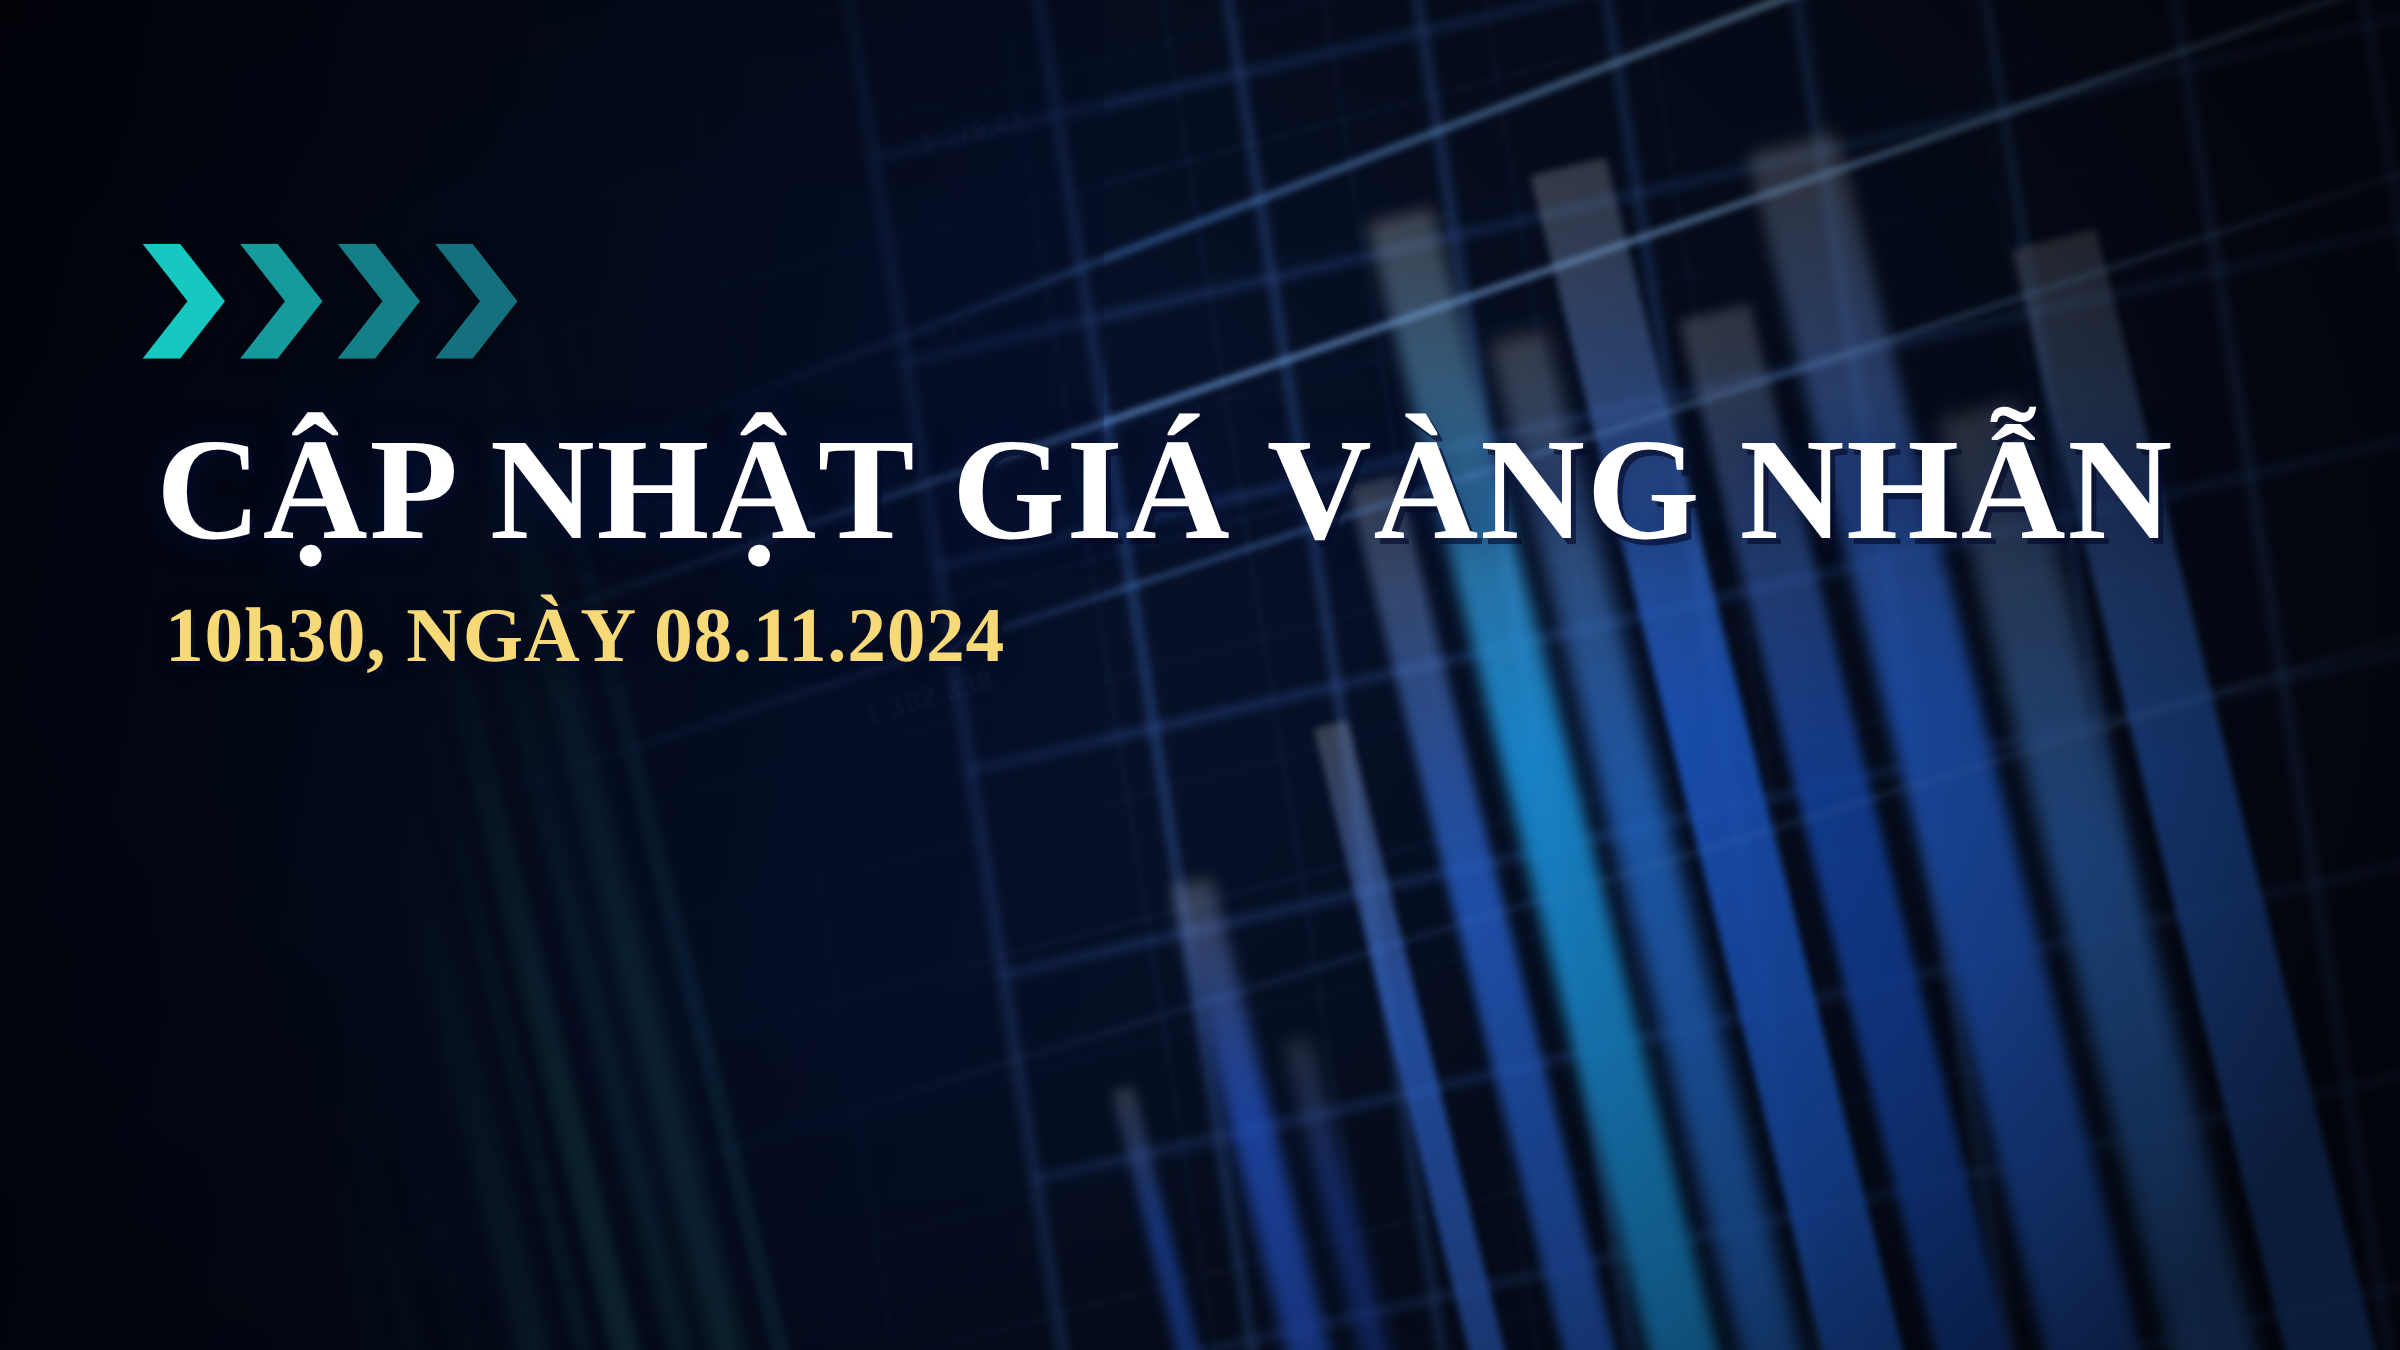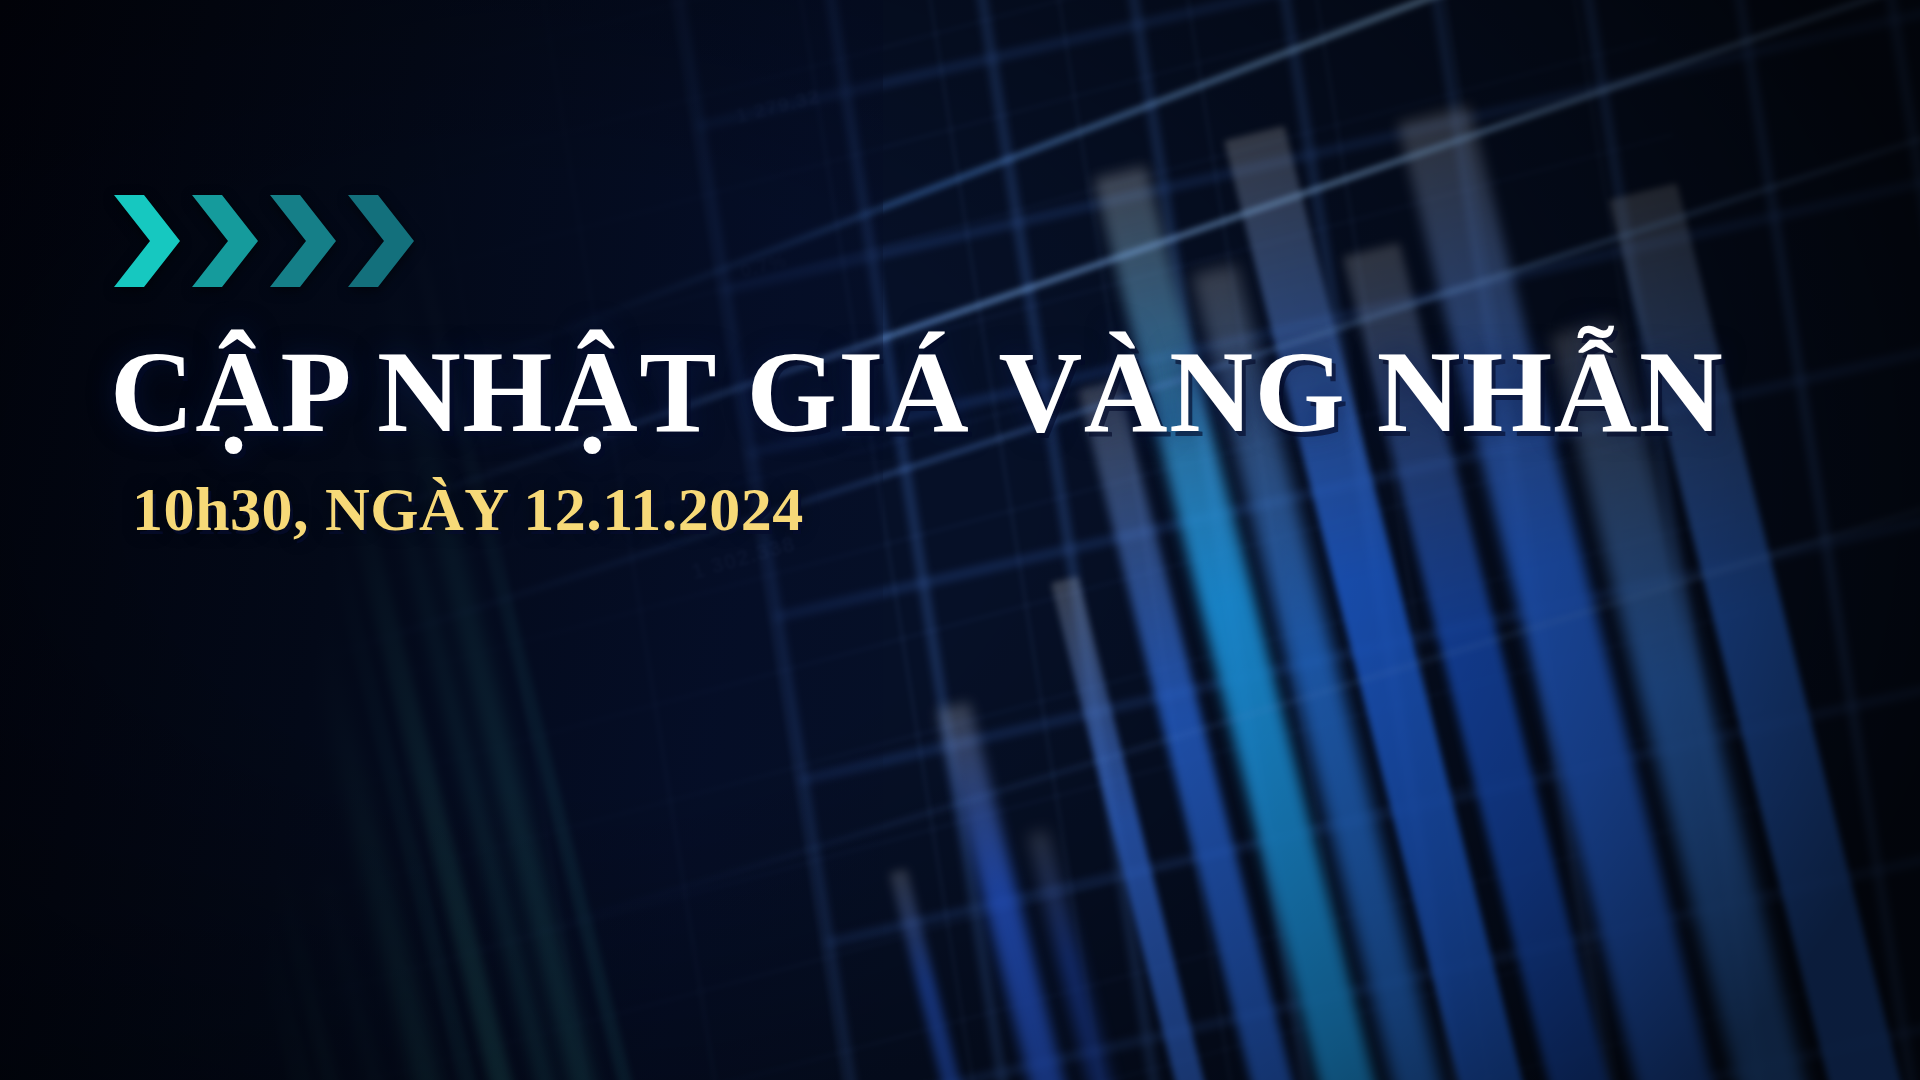--- a/index.html
+++ b/index.html
@@ -137,21 +137,21 @@
     margin-bottom: 46px;
     filter: drop-shadow(0 3px 6px rgba(0,0,0,0.55));
   }
   .chev {
     width: 72px;
     height: 92px;
   }
   .chev svg { display: block; }
 
   .title {
-    margin: 0;
+    margin: 15px;
     color: #ffffff;
     font-family: "Liberation Serif", serif;
     font-weight: 700;
     font-size: 116px;
     line-height: 1.02;
     letter-spacing: 1.5px;
     white-space: nowrap;
     text-shadow:
       4px 5px 0 rgba(4,10,40,0.62),
       0 0 26px rgba(10,25,80,0.55);
@@ -243,16 +243,16 @@
       </span>
       <span class="chev">
         <svg viewBox="0 0 72 92" width="72" height="92" aria-hidden="true">
           <polygon points="4,0 40,46 4,92 34,92 70,46 34,0" fill="#13707C"></polygon>
         </svg>
       </span>
     </div>
 
     <h1 class="title">CẬP NHẬT GIÁ VÀNG NHẪN</h1>
 
-    <div class="subtitle">10h30, NGÀY 12.11.2024</div>
+    <div class="subtitle">10h30, NGÀY 08.11.2024</div>
 
   </div>
 </div>
 
 </body></html>

